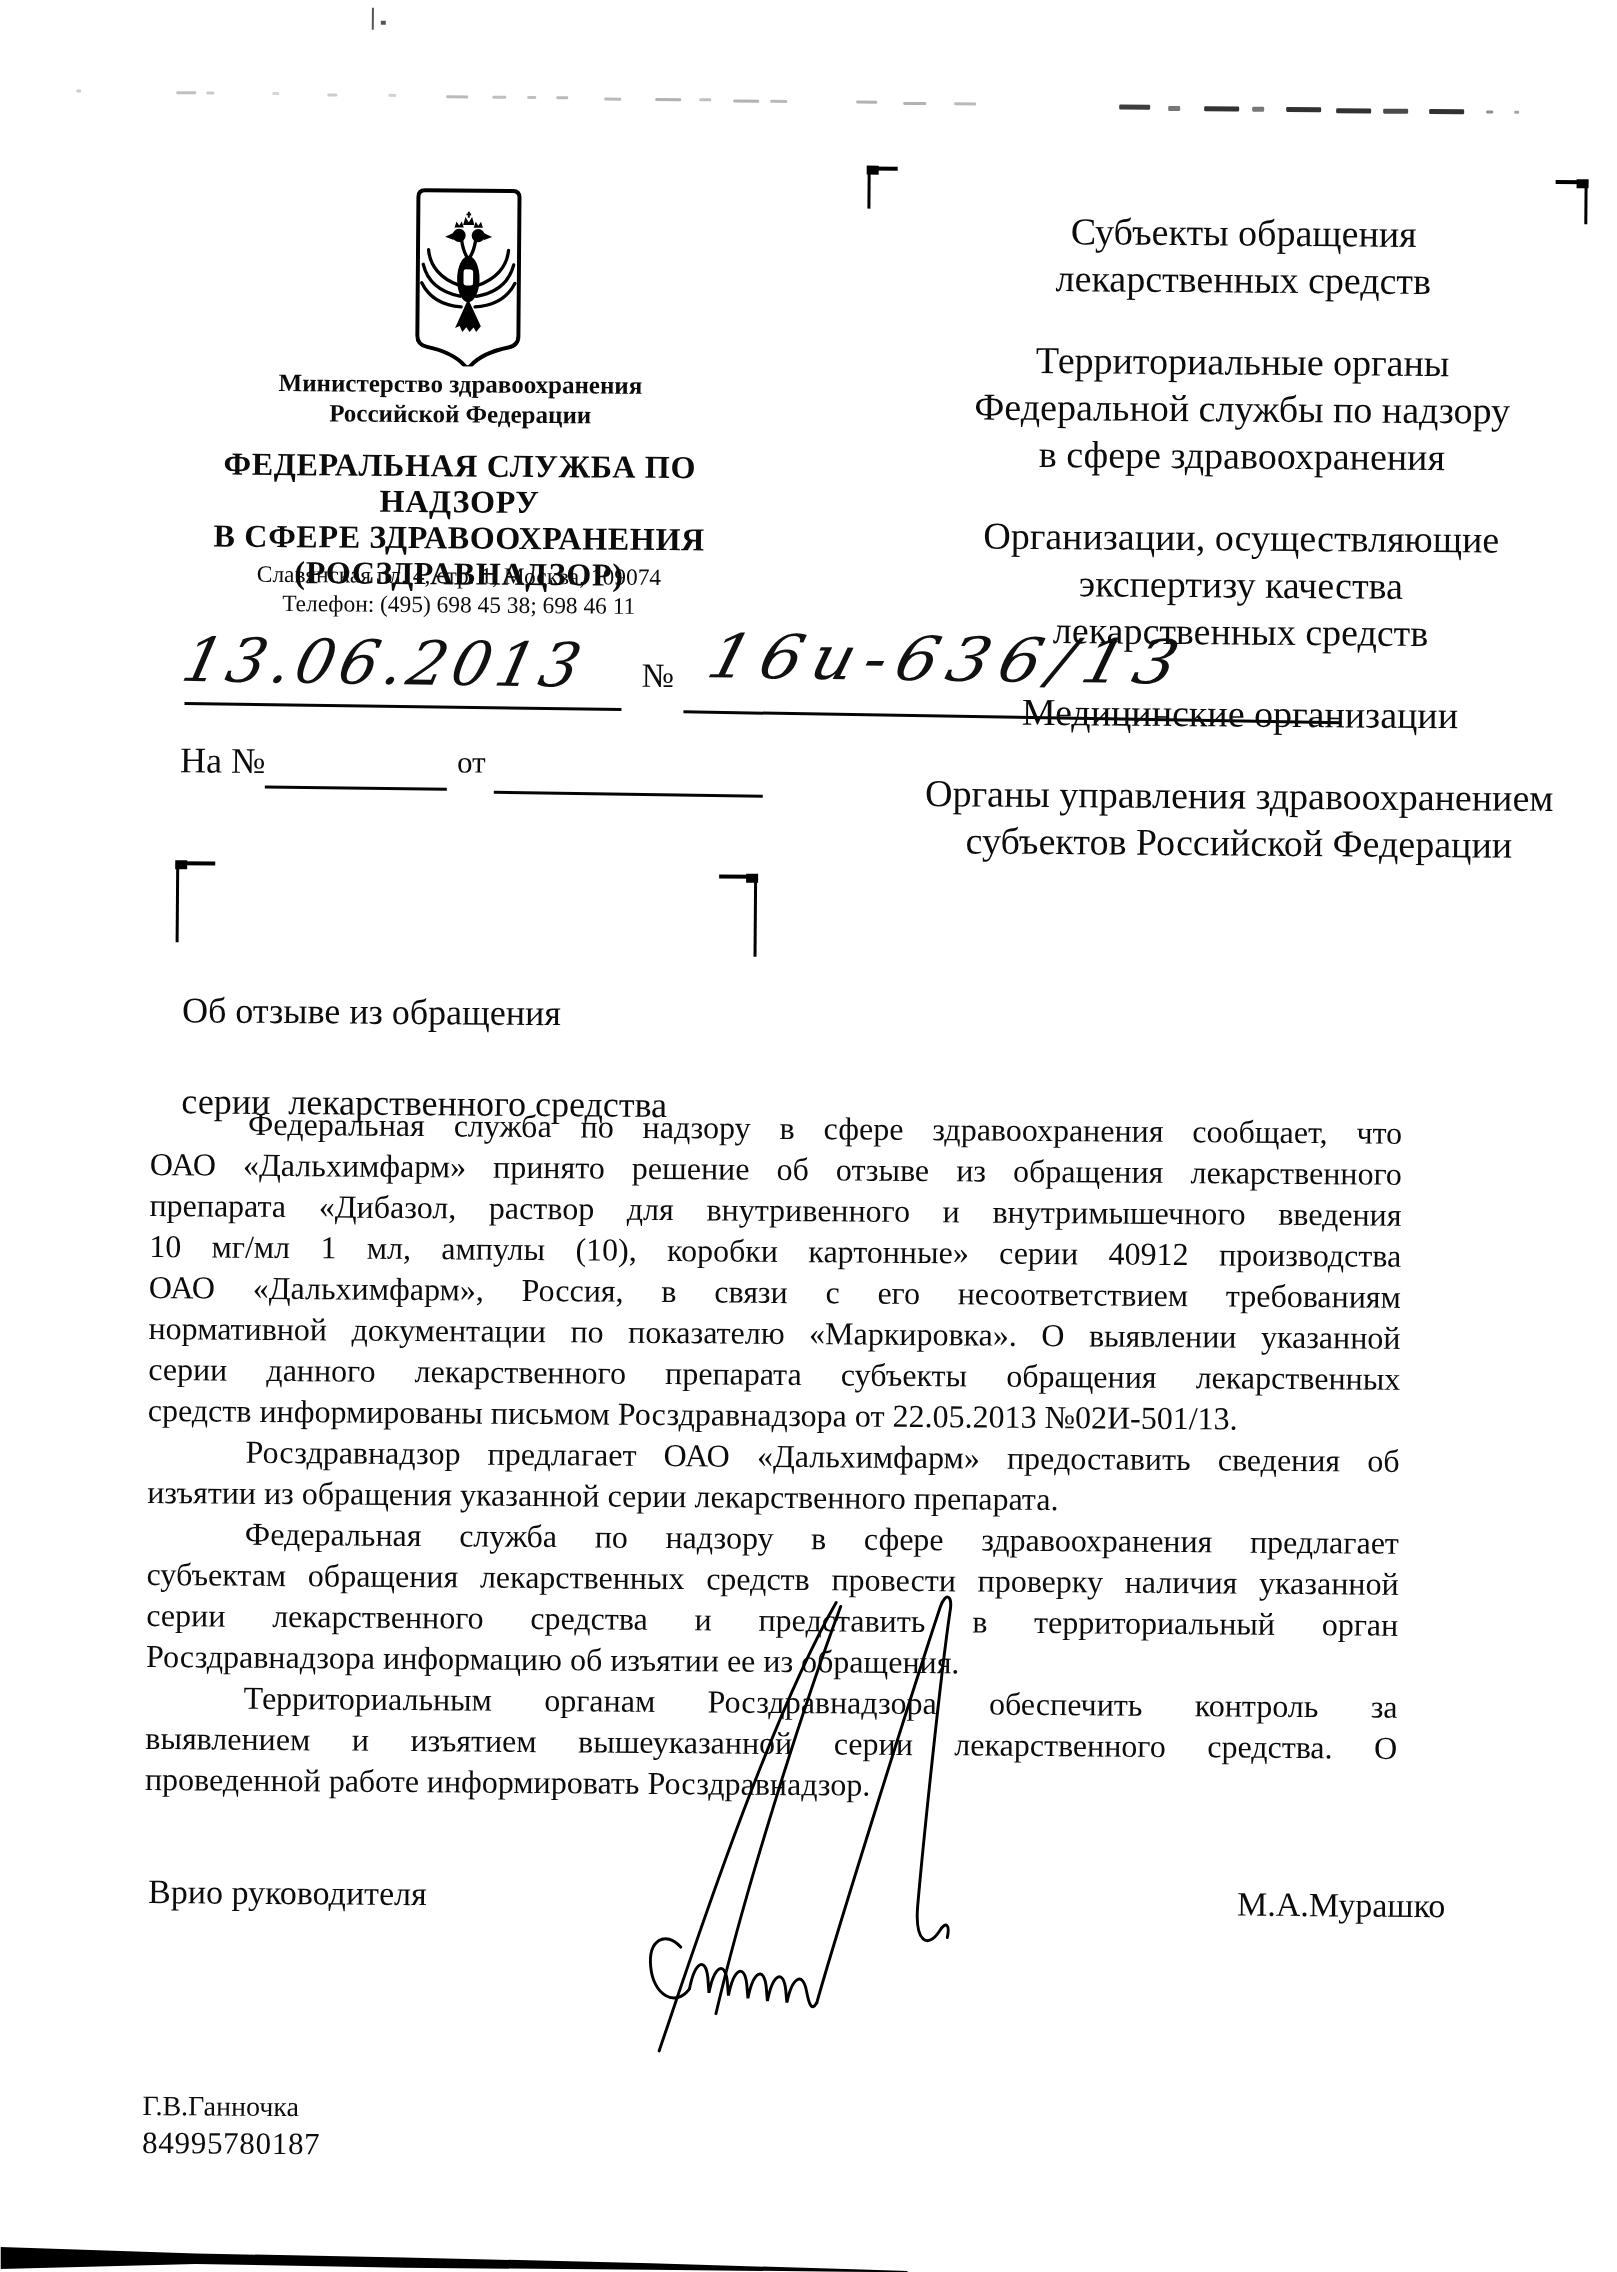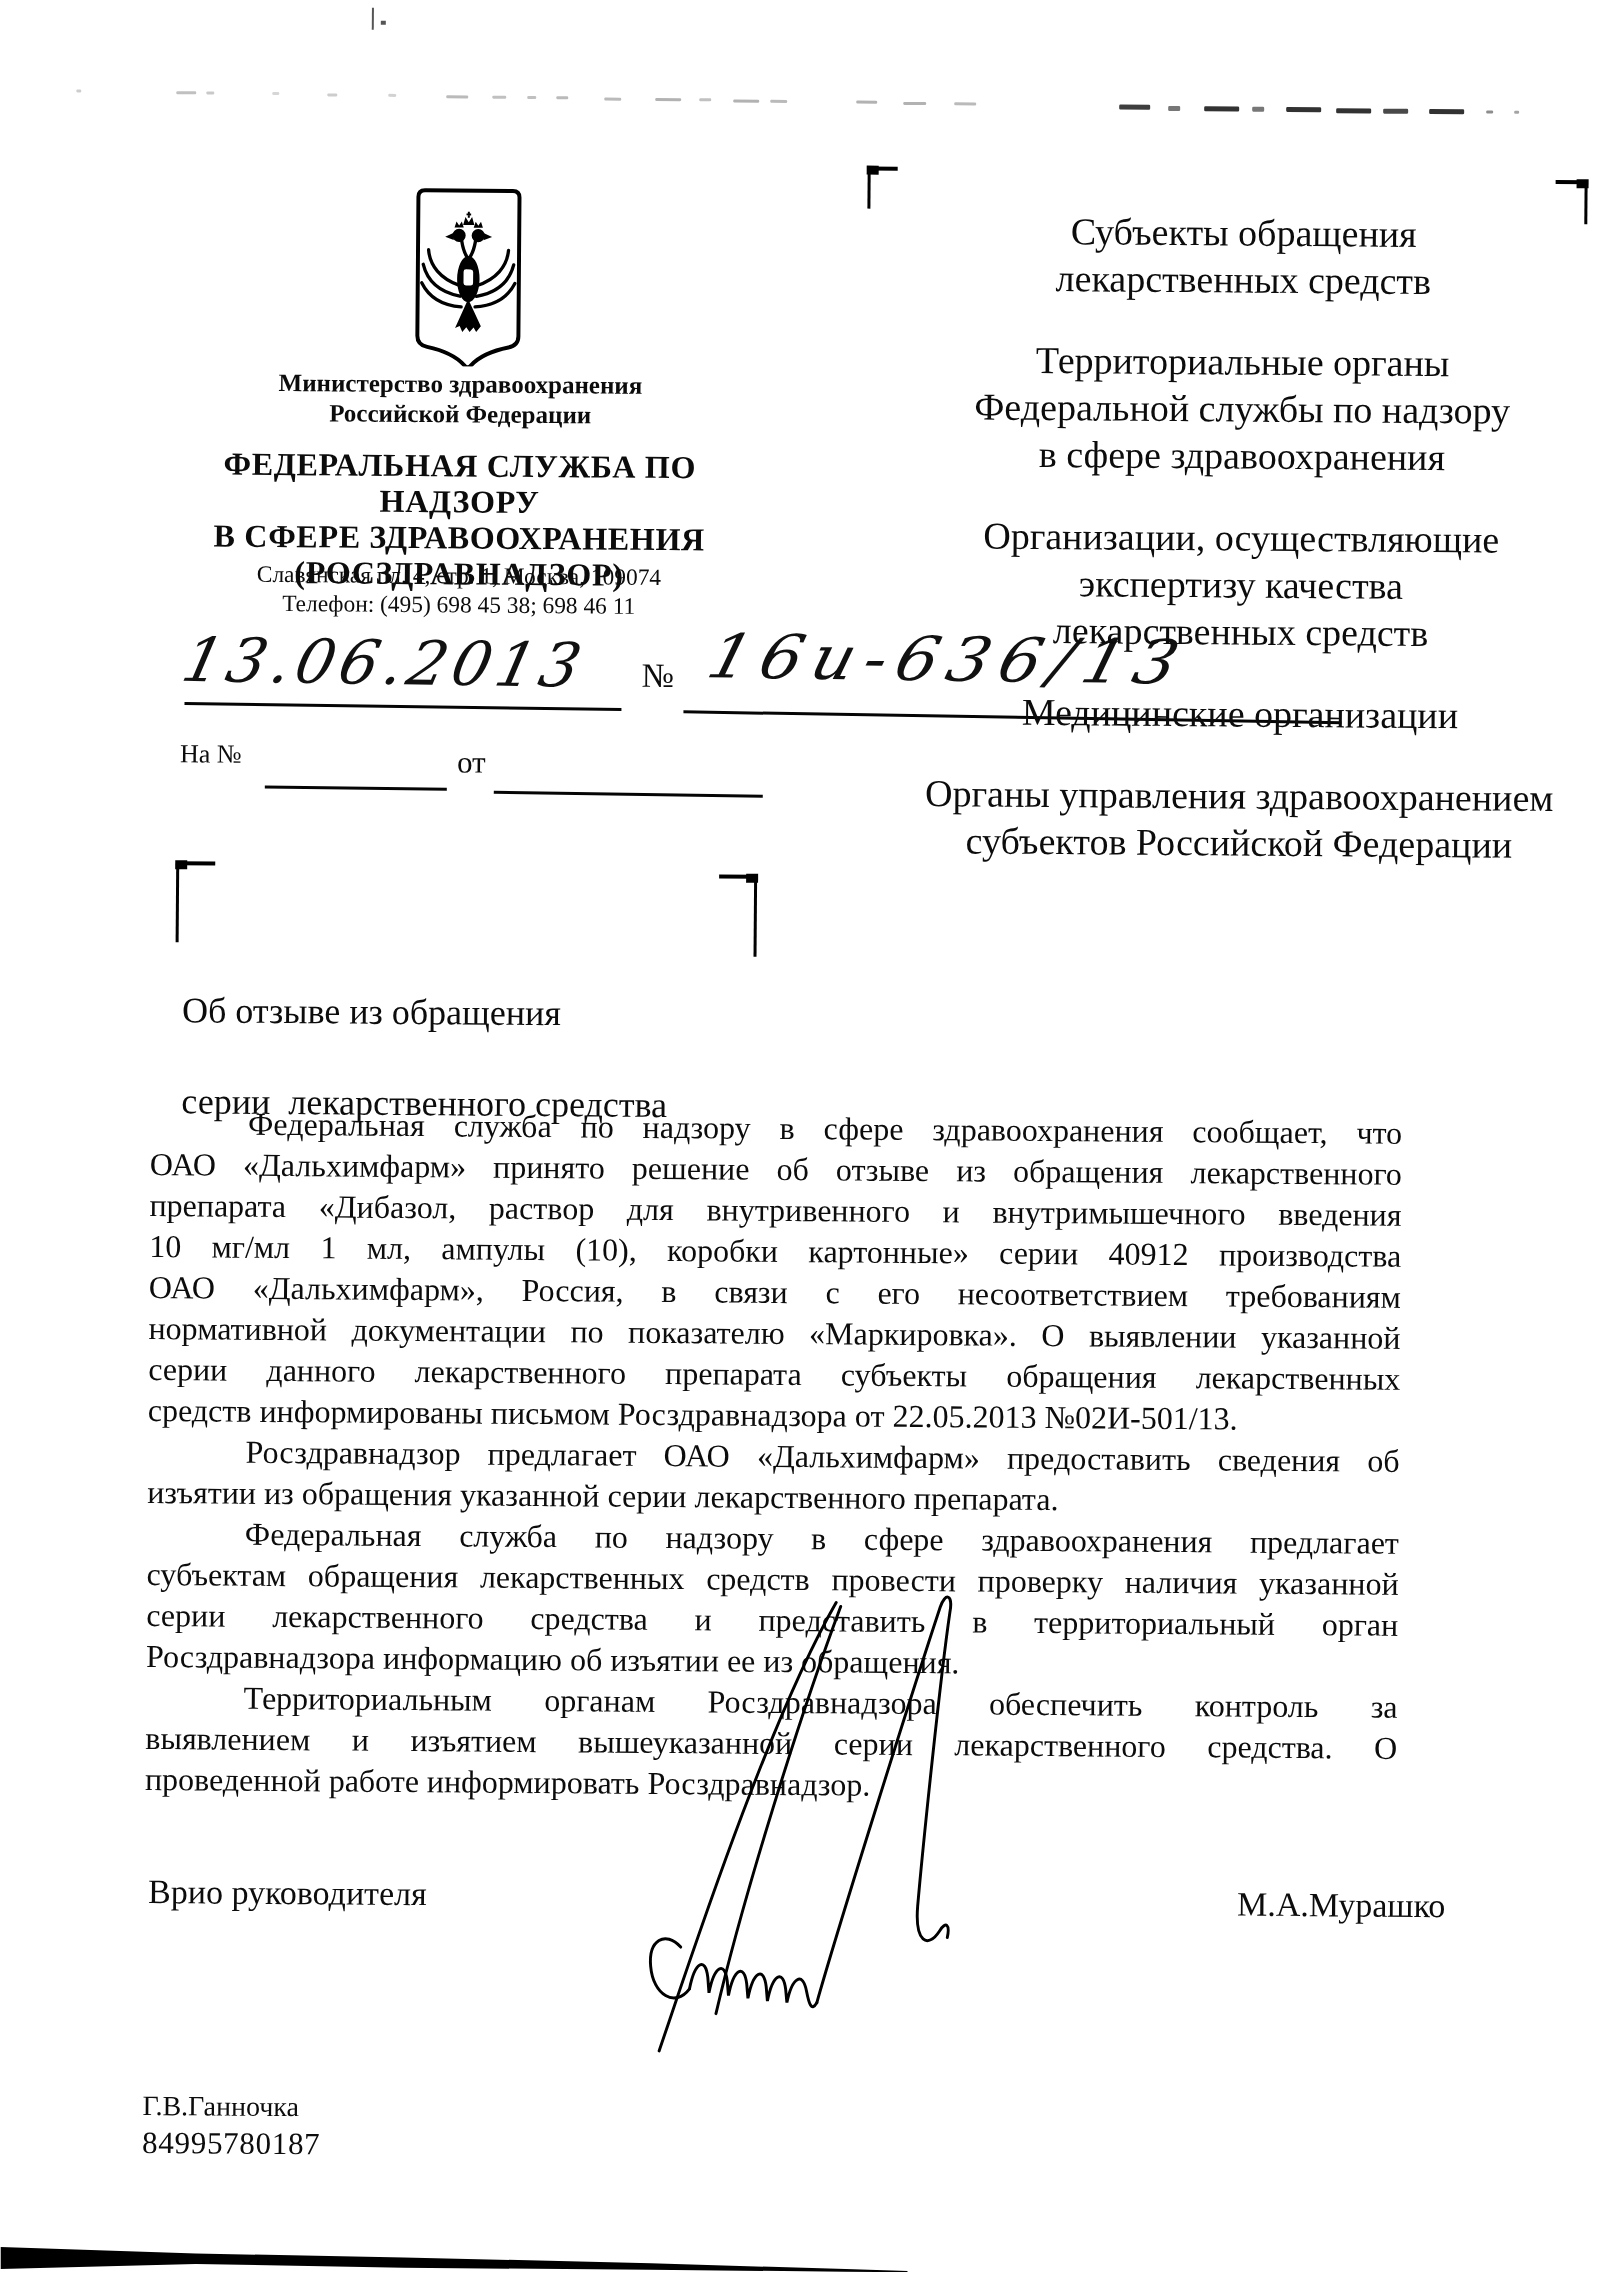--- a/index.html
+++ b/index.html
@@ -26,21 +26,21 @@
     white-space:pre;color:#111;
   }
   .hw-date{left:189px;top:624px;}
   .hw-num{left:706px;top:615px;letter-spacing:9px;transform:skewX(-14deg) rotate(0.3deg) scaleX(1.08);transform-origin:left bottom;}
   .no-sign{position:absolute;left:647px;top:652px;font-size:34px;}
   .uline{position:absolute;height:2.6px;background:#050505;}
   .ul-date{left:190px;top:702px;width:437px;transform:rotate(0.35deg);}
   .ul-num{left:689px;top:708px;width:658px;transform:rotate(0.5deg);}
 
   
-  .na-label{position:absolute;left:186px;top:738px;font-size:26px;}
+  .na-label{position:absolute;left:186px;top:738px;font-size:36px;}
   .ot-label{position:absolute;left:463px;top:741px;font-size:31px;}
   .ul-na1{left:271px;top:784px;width:182px;height:2.6px;transform:rotate(0.3deg);}
   .ul-na2{left:500px;top:788px;width:269px;height:2.6px;transform:rotate(0.4deg);}
 
   
   .bracket{position:absolute;}
   .bl{border-left:3.9px solid #000;border-top:4.6px solid #000;}
   .br{border-right:3.9px solid #000;border-top:4.6px solid #000;}
   .bl::before,.br::before{content:"";position:absolute;top:-4.6px;width:11.7px;height:8.5px;background:#000;}
   .bl::before{left:-3.9px;}

